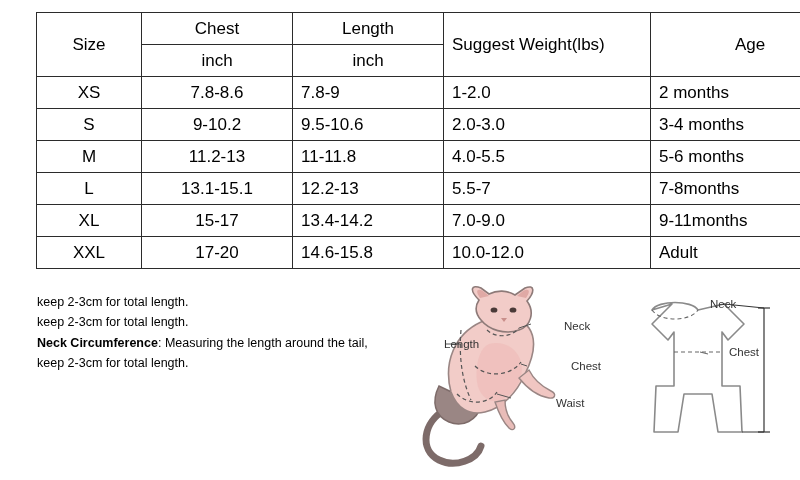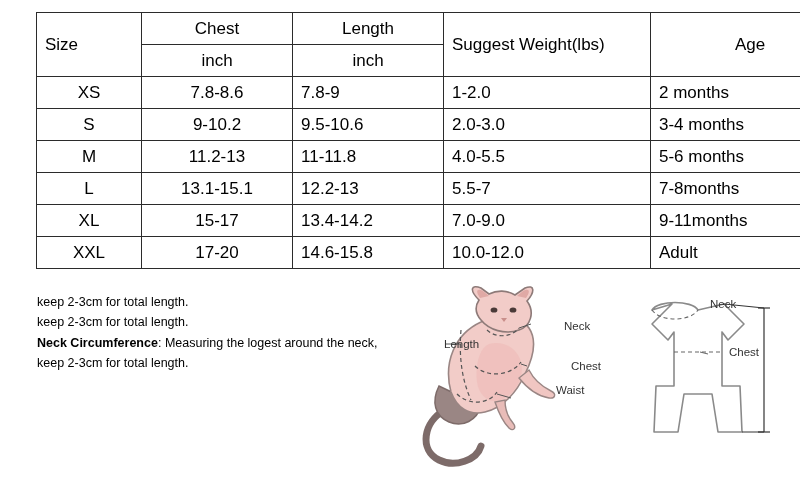--- a/index.html
+++ b/index.html
@@ -41,21 +41,21 @@
 
   .hdr-main {
     text-align: center;
     font-size: 17px;
   }
   .hdr-sub {
     text-align: center;
     font-size: 17px;
   }
   .hdr-tall {
-    text-align: left;
+    text-align: center;
     font-size: 17px;
     margin-left: 32px;
   }
   .hdr-weight {
     text-align: left;
     font-size: 17px;
   }
   .hdr-age {
     text-align: center;
     font-size: 17px;
@@ -162,21 +162,21 @@
 
 <div class="notes">
   <div class="note-line">
     <span>keep 2-3cm for total length.</span>
   </div>
   <div class="note-line">
     <span>keep 2-3cm for total length.</span>
   </div>
   <div class="note-line">
     <b>Neck Circumference</b><span>:</span>
-    <span>Measuring the logest around the neck,</span>
+    <span>Measuring the length around the tail,</span>
   </div>
   <div class="note-line">
     <span>keep 2-3cm for total length.</span>
   </div>
 </div>
 
 <div class="cat-fig">
   <svg width="180" height="190" viewBox="0 0 180 190">
 
     <path d="M30 128 C8 140 4 168 24 178 C40 186 62 178 66 164" fill="none" stroke="#7d6b69" stroke-width="7" stroke-linecap="round"></path>
@@ -217,21 +217,21 @@
 
     <line x1="104" y1="46" x2="116" y2="42" stroke="#555" stroke-width="1"></line>
     <line x1="46" y1="62" x2="30" y2="62" stroke="#555" stroke-width="1"></line>
     <line x1="106" y1="82" x2="112" y2="84" stroke="#555" stroke-width="1"></line>
     <line x1="82" y1="112" x2="96" y2="116" stroke="#555" stroke-width="1"></line>
   </svg>
 
   <div class="fig-label" style="left:103px; top:38px;">Neck</div>
   <div class="fig-label" style="left:-17px; top:56px;">Length</div>
   <div class="fig-label" style="left:110px; top:78px;">Chest</div>
-  <div class="fig-label" style="left:95px; top:102px;">Waist</div>
+  <div class="fig-label" style="left:95px; top:115px;">Waist</div>
 </div>
 
 <div class="garment-fig">
   <svg width="196" height="190" viewBox="0 0 196 190">
 
     <path d="M52 28
              C58 18 92 18 98 28
              L124 22
              L144 42
              L128 58

